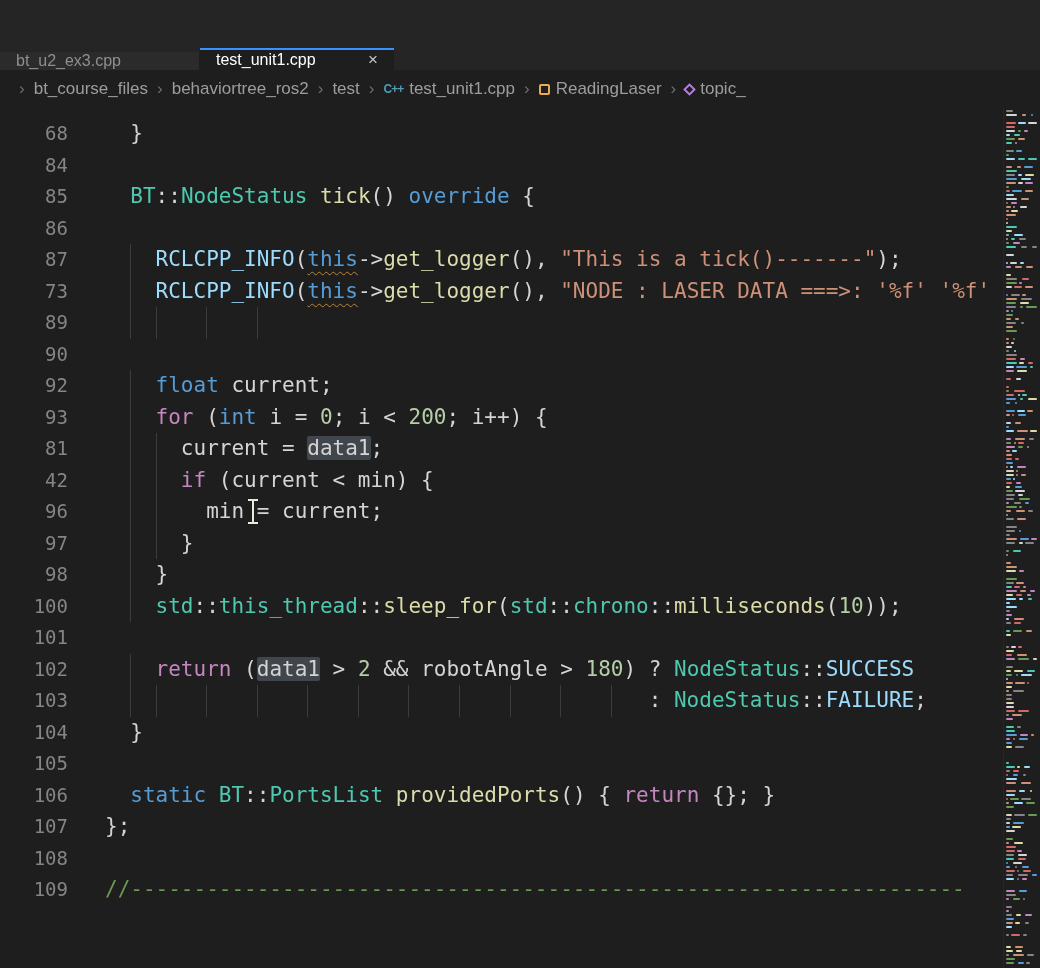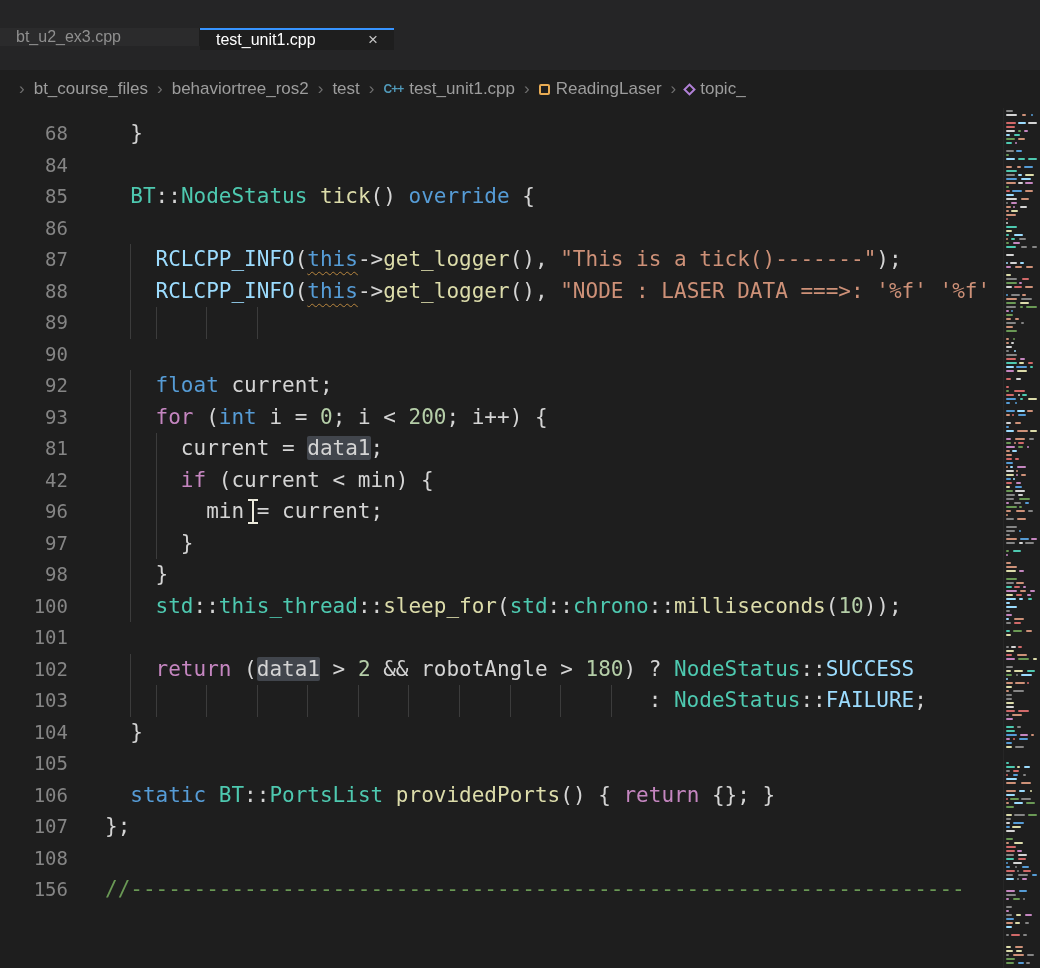--- a/index.html
+++ b/index.html
@@ -2,21 +2,21 @@
 <html><head>
 <meta charset="utf-8">
 <style>
   *{margin:0;padding:0;box-sizing:border-box}
   html,body{width:1040px;height:968px;overflow:hidden;background:#1e1e1e;
     font-family:"Liberation Sans",sans-serif}
   .app{position:relative;width:1040px;height:968px;background:#1e1e1e}
 
   
   .titlebar{height:28px;background:#252526}
-  .tabbar{height:42px;background:#252526;display:flex;align-items:flex-start}
+  .tabbar{height:42px;background:#252526;display:flex;align-items:flex-end}
   .tab{display:flex;align-items:center;padding:0 16px;font-size:16px;cursor:pointer}
   .tab.inactive{color:#8f8f8f;background:#2b2b2c;width:200px;border-right:1px solid #1e1e1e}
   .tab.active{color:#ffffff;background:#1e1e1e;width:194px;border-top:2px solid #3794ff}
   .tab .close{margin-left:auto;color:#c5c5c5;font-size:17px;padding-left:12px}
 
   
   .breadcrumbs{height:38px;display:flex;align-items:center;color:#9d9d9d;font-size:17px;
     padding-left:10px;white-space:nowrap;overflow:hidden;background:#1e1e1e}
   .bc-sep{color:#6f6f6f;margin:0 9px;font-size:17px}
   .bc-item{display:inline-flex;align-items:center;gap:6px;cursor:pointer}
@@ -119,21 +119,21 @@
         </div>
         <div class="line">
           <div class="ln">86</div>
           <div class="lc"><span class="lt"></span></div>
         </div>
         <div class="line">
           <div class="ln">87</div>
           <div class="lc"><i class="guide" style="left: 2ch;"></i><span class="lt"><span class="tk-p">    </span><span class="tk-var">RCLCPP_INFO</span><span class="tk-p">(</span><span class="tk-kw squig">this</span><span class="tk-p">-&gt;</span><span class="tk-fn">get_logger</span><span class="tk-p">(), </span><span class="tk-str">"This is a tick()-------"</span><span class="tk-p">);</span></span></div>
         </div>
         <div class="line">
-          <div class="ln">88</div>
+          <div class="ln">73</div>
           <div class="lc"><i class="guide" style="left: 2ch;"></i><span class="lt"><span class="tk-p">    </span><span class="tk-var">RCLCPP_INFO</span><span class="tk-p">(</span><span class="tk-kw squig">this</span><span class="tk-p">-&gt;</span><span class="tk-fn">get_logger</span><span class="tk-p">(), </span><span class="tk-str">"NODE : LASER DATA ===&gt;: '%f' '%f'</span></span></div>
         </div>
         <div class="line">
           <div class="ln">89</div>
           <div class="lc"><i class="guide" style="left: 2ch;"></i><i class="guide" style="left: 4ch;"></i><i class="guide" style="left: 8ch;"></i><i class="guide" style="left: 12ch;"></i></div>
         </div>
         <div class="line">
           <div class="ln">90</div>
           <div class="lc"><span class="lt"></span></div>
         </div>
@@ -195,21 +195,21 @@
         </div>
         <div class="line">
           <div class="ln">107</div>
           <div class="lc"><span class="lt"><span class="tk-p">};</span></span></div>
         </div>
         <div class="line">
           <div class="ln">108</div>
           <div class="lc"><span class="lt"></span></div>
         </div>
         <div class="line">
-          <div class="ln">156</div>
+          <div class="ln">109</div>
           <div class="lc"><span class="lt"><span class="tk-cmt">//------------------------------------------------------------------</span></span></div>
         </div>
       </div>
 
     <div id="minimap">
         <i class="mseg" style="top: 2px; left: 2px; width: 7px; background: rgb(133, 133, 133);"></i>
         <i class="mseg" style="top: 6px; left: 2px; width: 11px; background: rgb(212, 212, 212);"></i>
         <i class="mseg" style="top: 6px; left: 18px; width: 4px; background: rgb(206, 145, 120);"></i>
         <i class="mseg" style="top: 6px; left: 27px; width: 2px; background: rgb(86, 156, 214);"></i>
         <i class="mseg" style="top: 14px; left: 2px; width: 10px; background: rgb(209, 105, 105);"></i>

